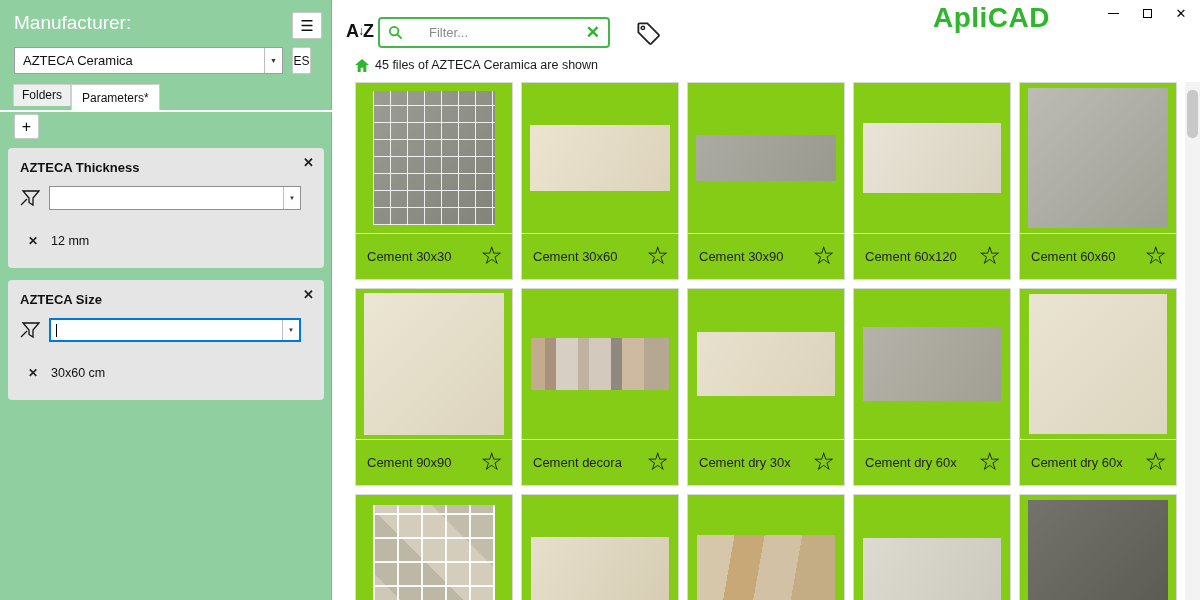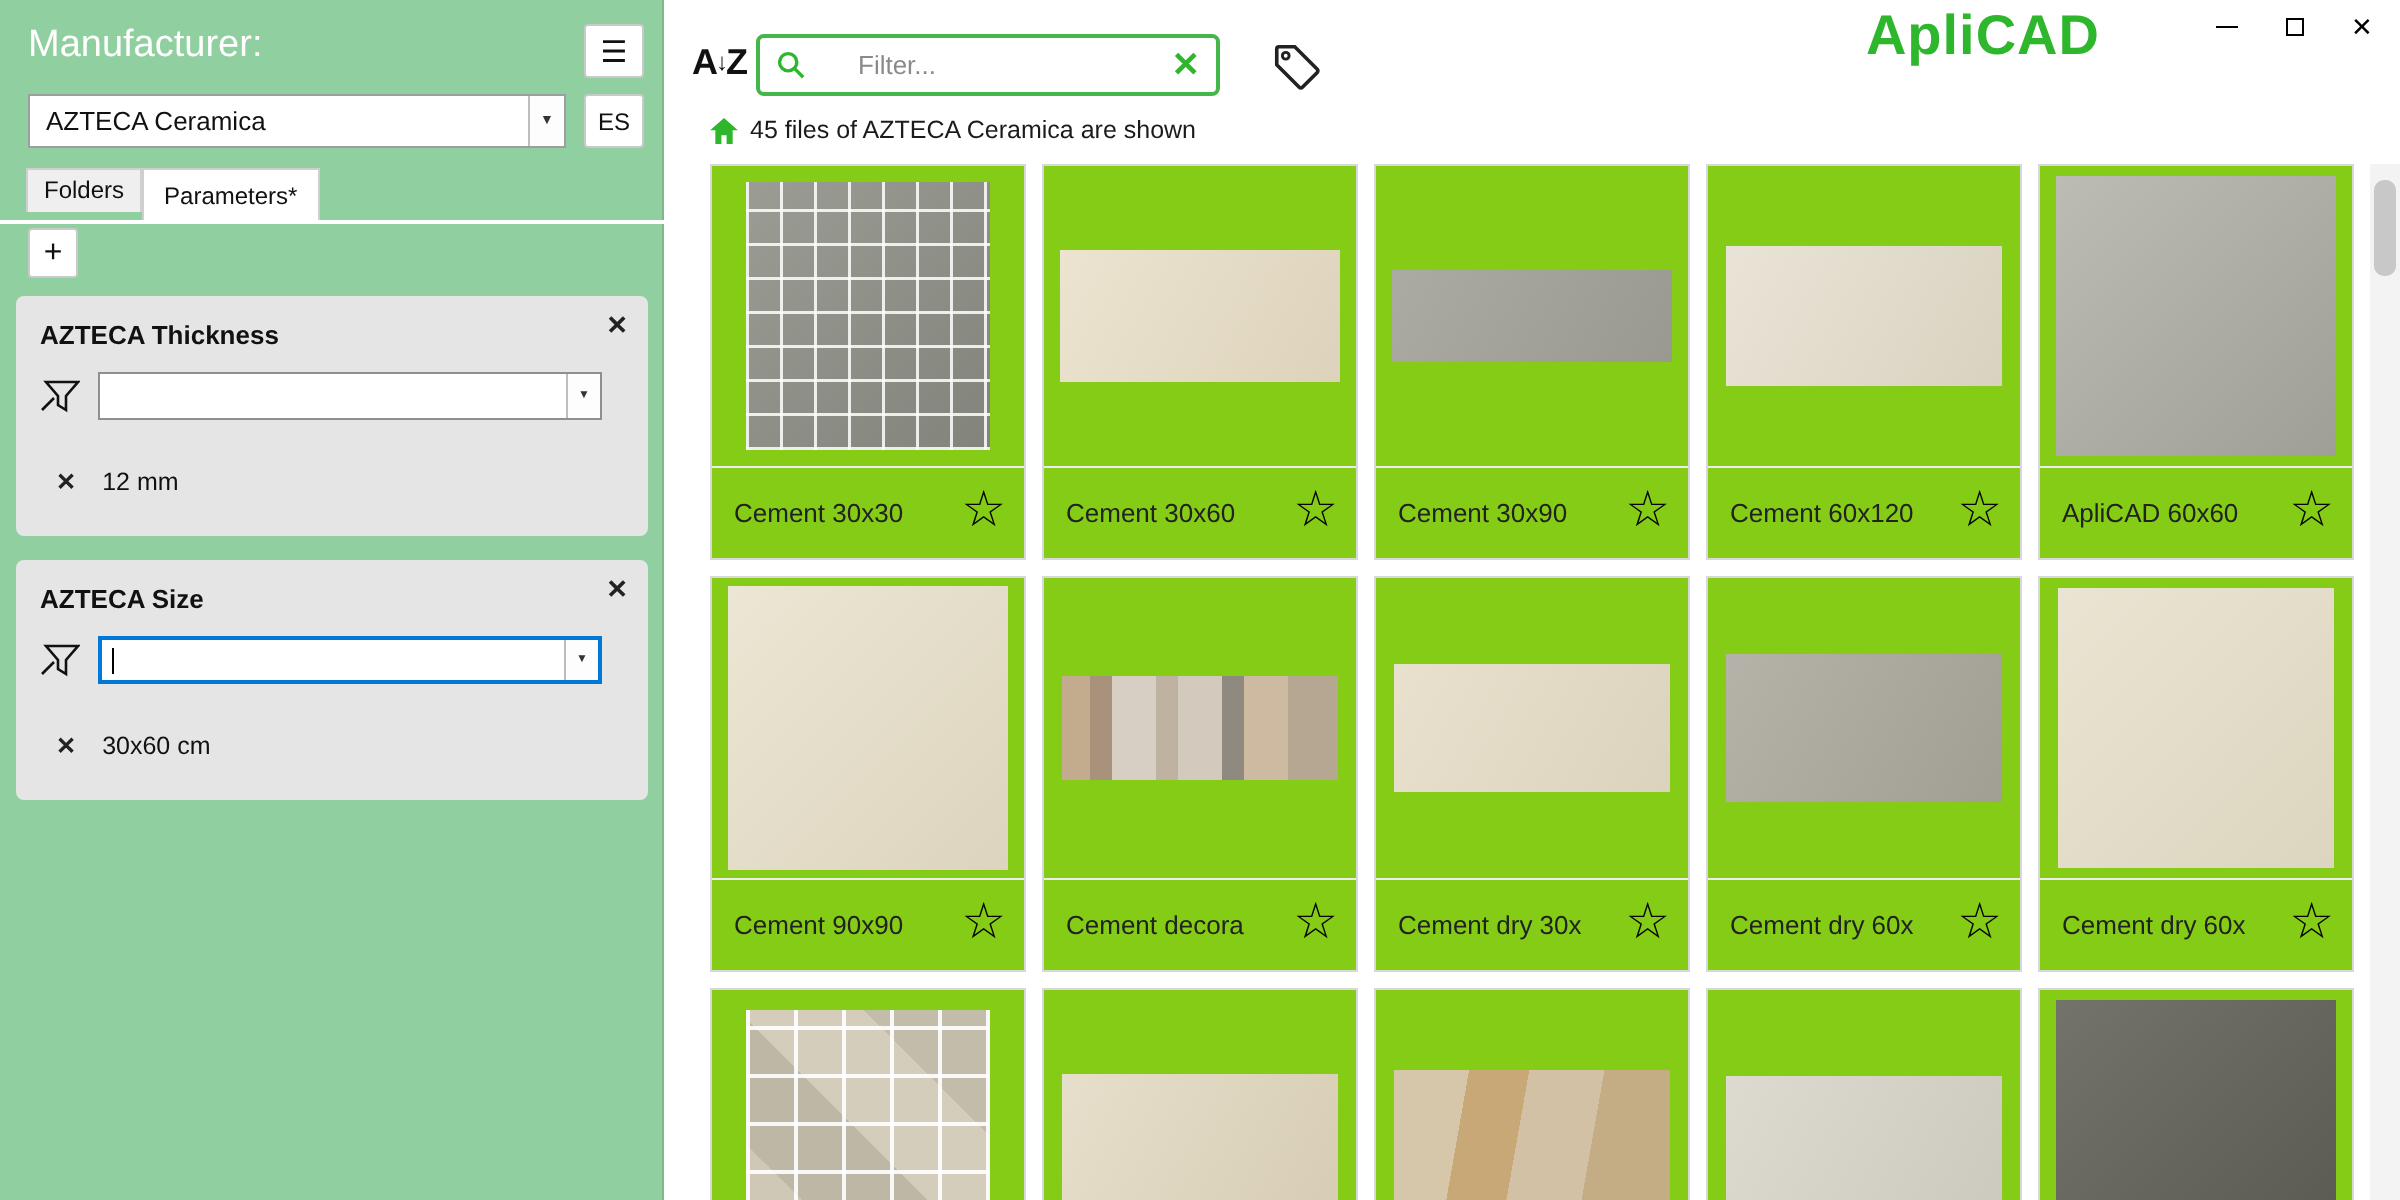--- a/index.html
+++ b/index.html
@@ -27,21 +27,21 @@
   }
   .combo input {
     flex:1; border:none; outline:none; font-size:13px; padding:4px 8px; color:#111;
     font-family:"Liberation Sans", sans-serif; background:transparent;
   }
   .combo-arrow {
     width:18px; border-left:1px solid #bdbdbd; display:flex; align-items:center;
     justify-content:center; font-size:7px; color:#333; background:#fdfdfd; cursor:pointer;
   }
   .es-btn {
-    position:absolute; left:292px; top:47px; width:30px; height:27px;
+    position:absolute; left:292px; top:47px; width:19px; height:27px;
     background:#fff; border:1px solid #c9c9c9; border-radius:2px; font-size:12px;
     display:flex; align-items:center; justify-content:center; color:#111; cursor:pointer;text-align:center;
   }
   .tabstrip {
     position:absolute; left:0; top:84px; width:332px; height:28px;
     border-bottom:2px solid #fff; display:flex; align-items:flex-start; padding-left:13px;
   }
   .tab {
     font-size:12px; color:#111; border:1px solid #cfcfcf; border-bottom:none;
     background:#efefef; padding:3px 8px 4px; cursor:pointer;
@@ -307,21 +307,21 @@
           <span class="card-label">Cement 60x120</span>
           <span class="star">☆</span>
         </div>
     </div>
 
     <div class="card">
       <div class="thumb-wrap">
           <div class="thumb" data-texture="gray-large"></div>
         </div>
       <div class="card-bottom">
-          <span class="card-label">ApliCAD 60x60</span>
+          <span class="card-label">Cement 60x60</span>
           <span class="star">☆</span>
         </div>
     </div>
 
     <div class="card">
       <div class="thumb-wrap">
           <div class="thumb" data-texture="beige-large"></div>
         </div>
       <div class="card-bottom">
           <span class="card-label">Cement 90x90</span>

